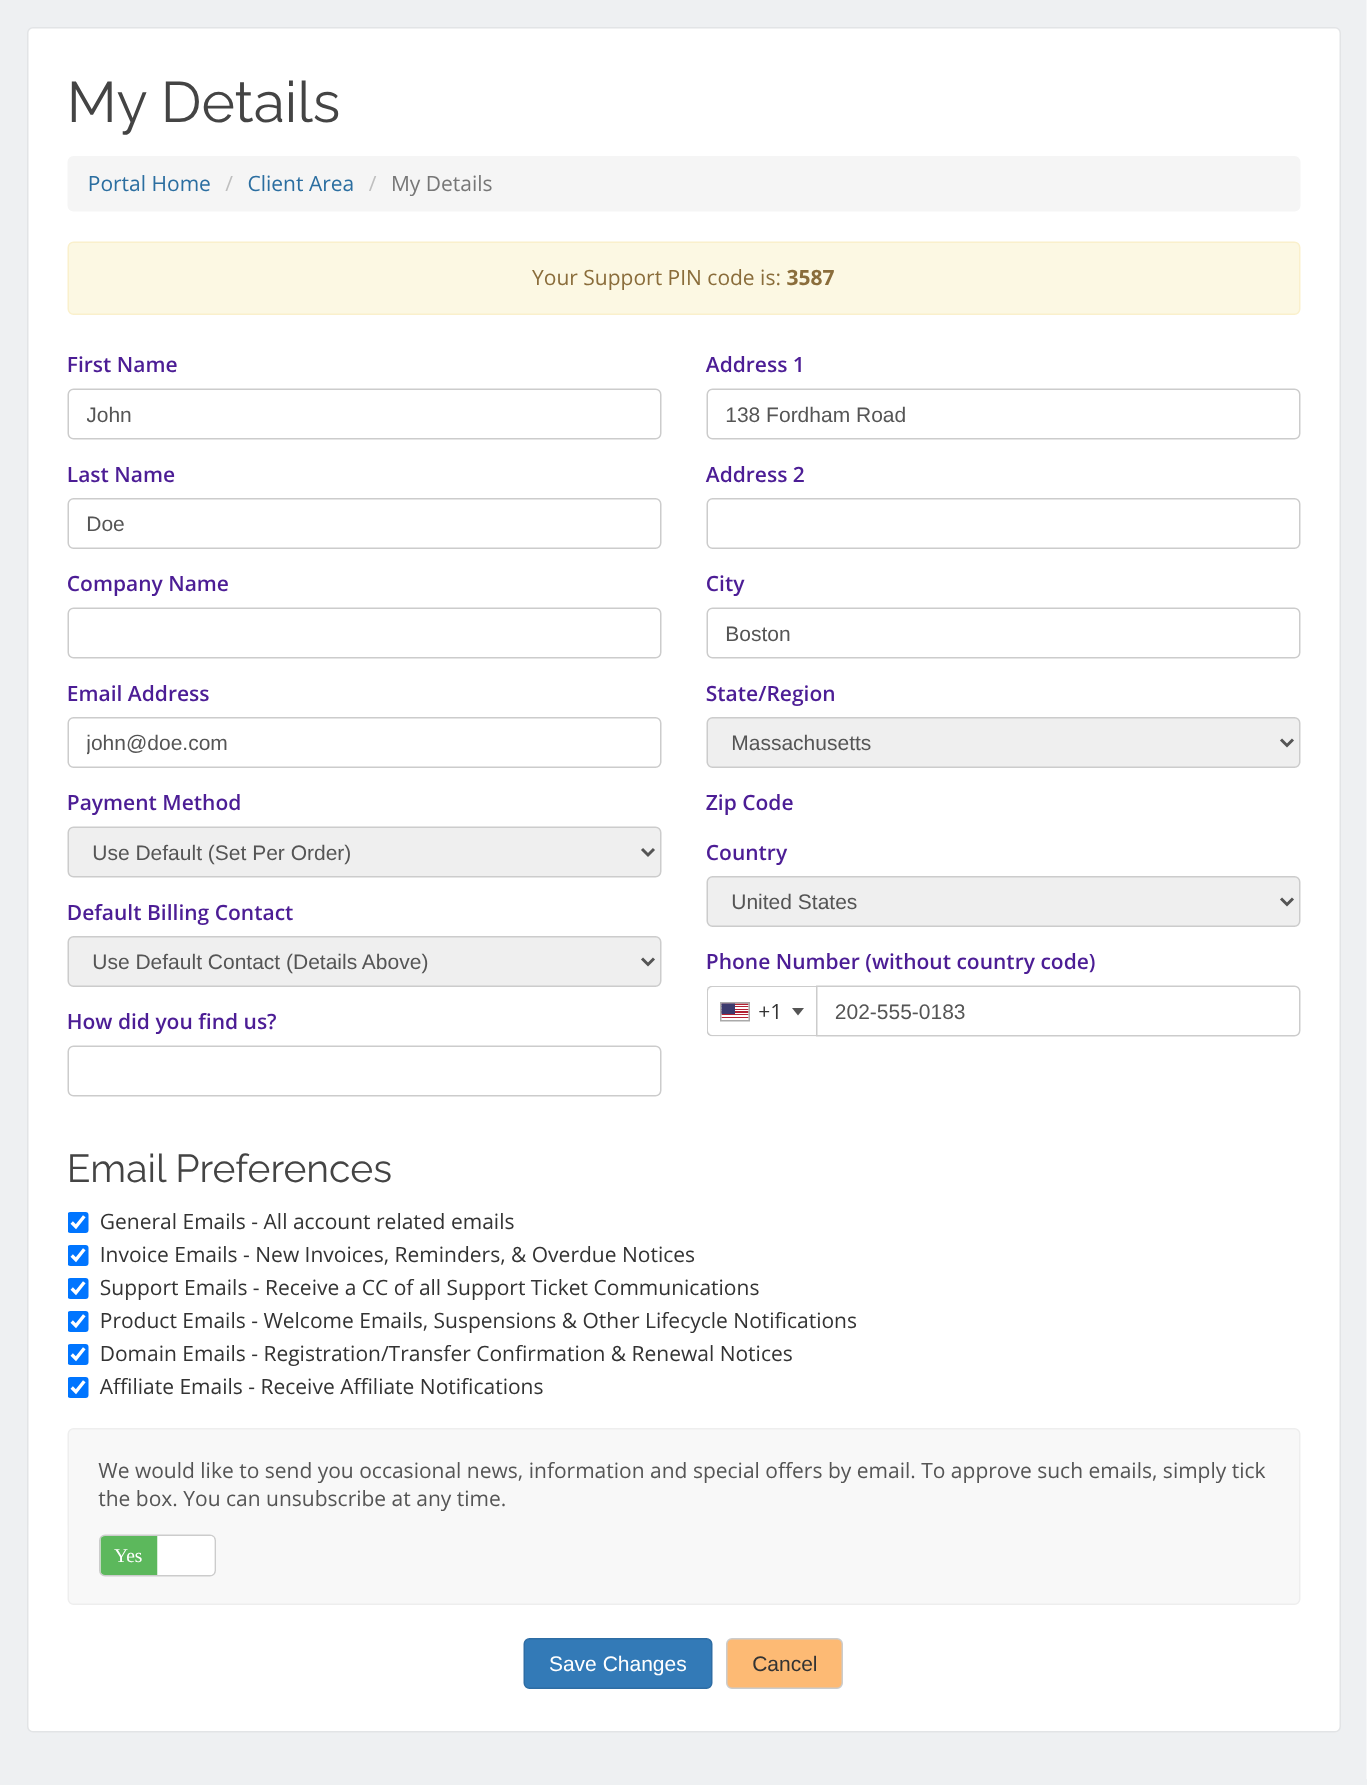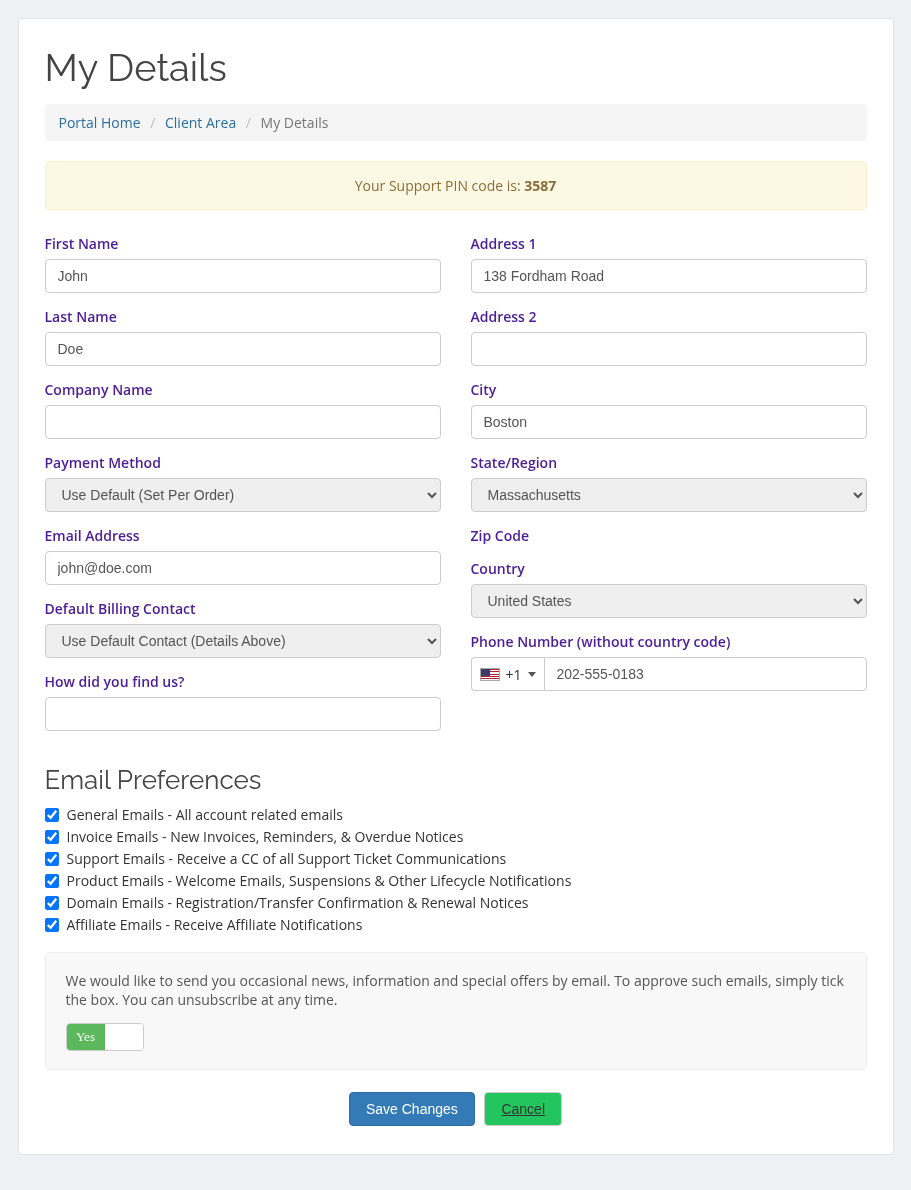--- a/index.html
+++ b/index.html
@@ -125,21 +125,21 @@
   .button-bar { text-align: center; margin-top: 22px; }
   .btn {
     display: inline-block;
     padding: 8px 16px;
     font-size: 14px;
     border-radius: 4px;
     cursor: pointer;
     border: 1px solid transparent;
   }
   .btn-primary { background: #337ab7; border-color: #2e6da4; color: #fff; }
-  .btn-default { background: #22c55e; border-color: #ccc; color: #333; margin-left: 6px; text-decoration: underline; }
+  .btn-default { background: #fdba74; border-color: #ccc; color: #333; margin-left: 6px; }
 
   .phone-group { display: flex; }
   .phone-prefix {
     display: flex;
     align-items: center;
     gap: 6px;
     border: 1px solid #ccc;
     border-right: none;
     border-radius: 4px 0 0 4px;
     padding: 0 8px;
@@ -191,28 +191,28 @@
       </div>
       <div class="form-group">
         <label>Last Name</label>
         <input class="form-control" value="Doe" style="">
       </div>
       <div class="form-group">
         <label>Company Name</label>
         <input class="form-control" value="" style="">
       </div>
       <div class="form-group">
+        <label>Email Address</label>
+        <input class="form-control" value="john@doe.com" style="">
+      </div>
+      <div class="form-group">
         <label>Payment Method</label>
         <select class="form-control">
           <option>Use Default (Set Per Order)</option>
         </select>
-      </div>
-      <div class="form-group">
-        <label>Email Address</label>
-        <input class="form-control" value="john@doe.com" style="">
       </div>
       <div class="form-group">
         <label>Default Billing Contact</label>
         <select class="form-control">
           <option>Use Default Contact (Details Above)</option>
         </select>
       </div>
       <div class="form-group">
         <label>How did you find us?</label>
         <input class="form-control" value="" style="">

